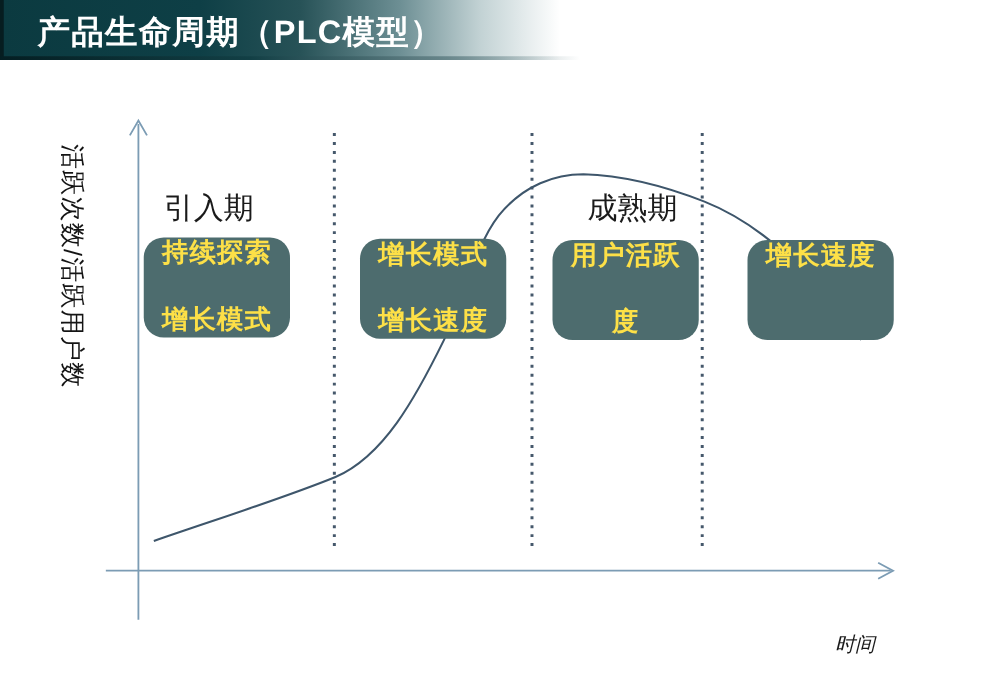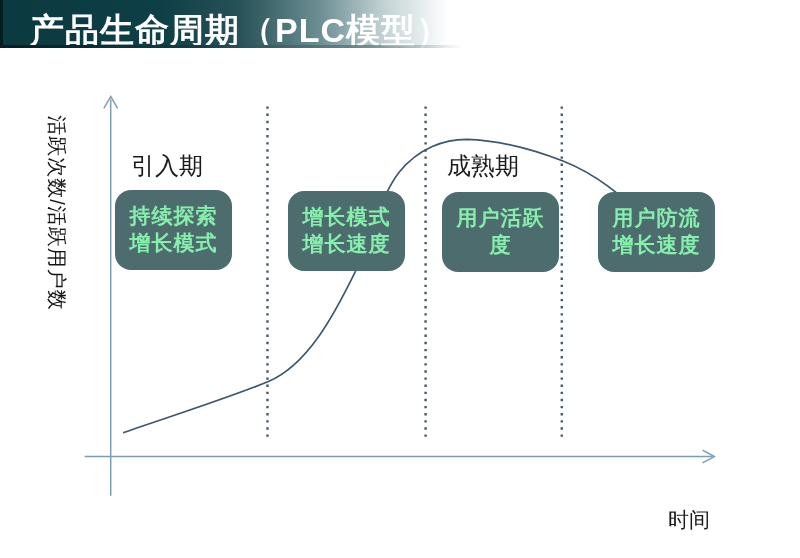--- a/index.html
+++ b/index.html
@@ -33,21 +33,21 @@
     content: "";
     position: absolute;
     left: 0; bottom: 0;
     width: 800px; height: 3px;
     background: linear-gradient(to right,
       #041e22 0%, #123f45 25%, #5e7d82 42%, rgba(255,255,255,0) 58%);
   }
   .page-title {
     position: absolute;
     left: 30px; top: 8px;
-    font-size: 34px;
+    font-size: 26px;
     font-weight: bold;
     letter-spacing: 1px;
     color: #ffffff;
     white-space: nowrap;
   }
   
   .canvas {
     position: absolute;
     left: 0; top: 48px;
     width: 800px; height: 510px;
@@ -79,37 +79,38 @@
     color: #1a1a1a;
     white-space: nowrap;
     margin-top: 36px;
   }
   
   .plc-box {
     position: absolute;
     width: 117px; height: 80px;
     border-radius: 16px;
     background: #4d6c6e;
-    color: #86efac;
+    color: #fde047;
     font-size: 21px;
     font-weight: bold;
     letter-spacing: 1px;
     display: flex;
     flex-direction: column;
     align-items: center;
-    justify-content: center;
+    justify-content: space-between;
     line-height: 1.27;
     text-align: center;
   }
   .x-label {
     position: absolute;
     left: 668px; top: 458px;
-    font-size: 21px;
+    font-size: 16px;
     color: #1a1a1a;
     white-space: nowrap;
+    font-style: italic;
   }
 </style>
 </head>
 <body>
 
 <div class="slide">
 
   <div class="title-bar">
     <div class="page-title">产品生命周期（PLC模型）</div>
   </div>
@@ -134,34 +135,33 @@
                C 369 255, 378 211, 399 184
                C 421 157, 449 148, 473 148
                C 509 149, 546 159, 579 172
                C 617 187, 651 216, 677 244
                C 693 261, 706 276, 716 293" fill="none" stroke="#3e566b" stroke-width="1.8"></path>
     </svg>
 
     <div class="y-label">活跃次数/活跃用户数</div>
 
     <div class="phase-label" style="left:107px">引入期</div>
-    <div class="phase-label" style="left:423px">成熟期</div>
+    <div class="phase-label" style="left:446px">成熟期</div>
 
     <div class="plc-box" style="left:115px; top:142px">
       <div>持续探索</div>
       <div>增长模式</div>
     </div>
     <div class="plc-box" style="left:288px; top:143px">
       <div>增长模式</div>
       <div>增长速度</div>
     </div>
     <div class="plc-box" style="left:442px; top:144px">
       <div>用户活跃</div>
       <div>度</div>
     </div>
     <div class="plc-box" style="left:598px; top:144px">
-      <div>用户防流</div>
       <div>增长速度</div>
     </div>
 
     <div class="x-label">时间</div>
   </div>
 </div>
 
 </body></html>

